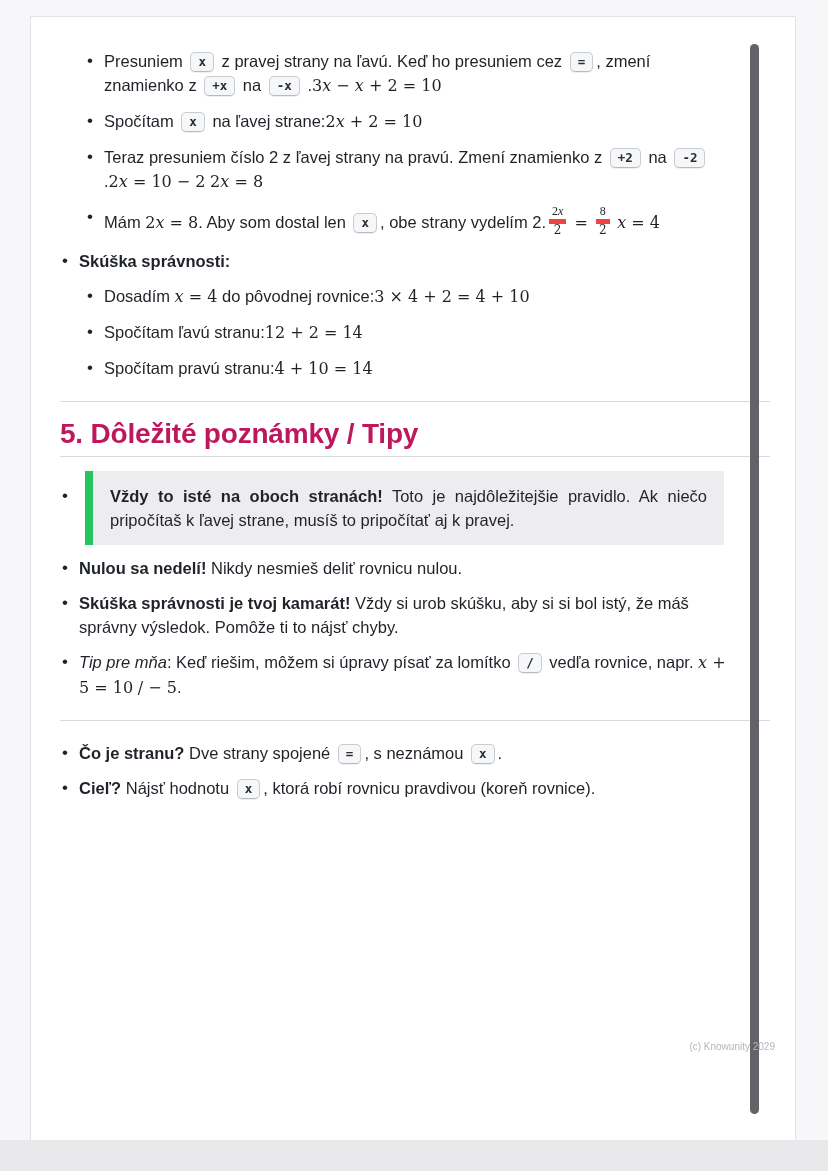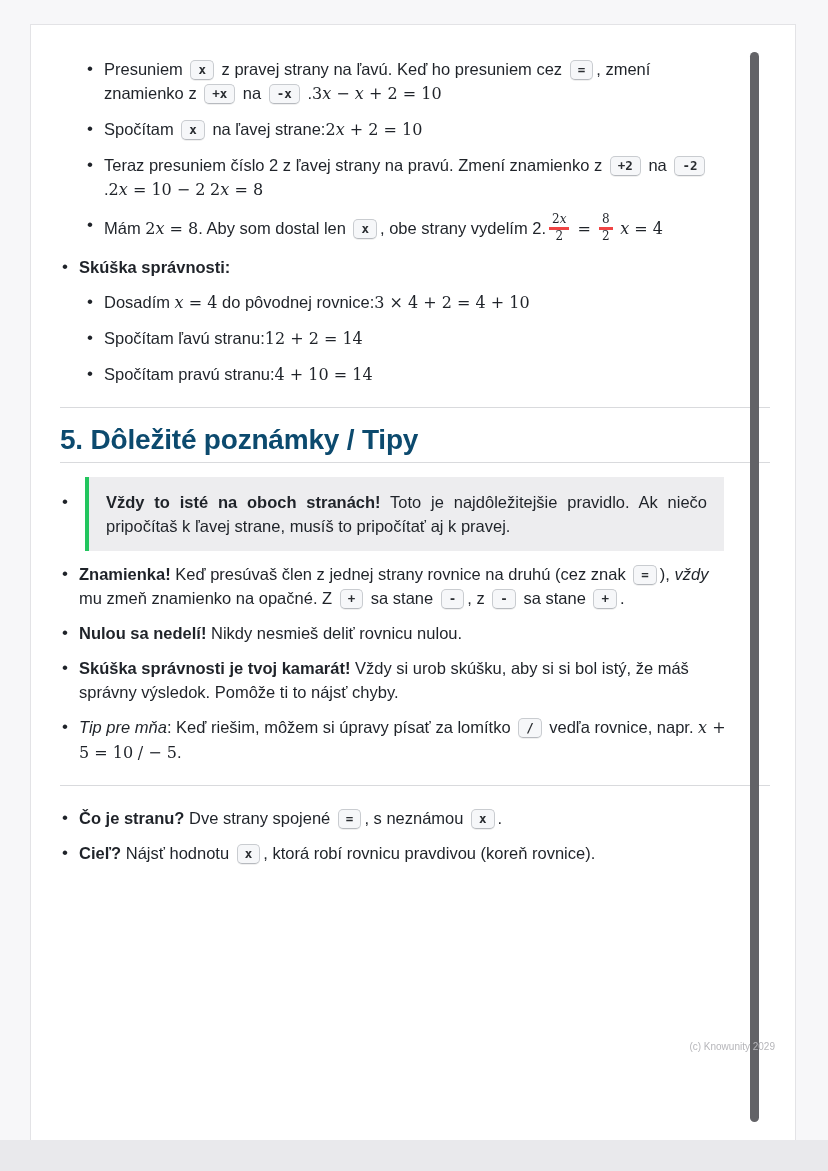--- a/index.html
+++ b/index.html
@@ -4,21 +4,21 @@
 <style>
   html,body{margin:0;padding:0;}
   body{
     width:828px;height:1171px;position:relative;overflow:hidden;
     background:#f7f7f9;
     font-family:"Liberation Sans", sans-serif;
     color:#1f2329;
   }
   .gutter{position:absolute;left:0;top:1140px;width:828px;height:31px;background:#e9e9ec;}
   .card{
-    position:absolute;left:30px;top:24px;width:766px;height:1132px;
+    position:absolute;left:30px;top:16px;width:766px;height:1132px;
     background:#ffffff;border:1px solid #e3e3e6;box-sizing:border-box;
   }
   .content{
     position:absolute;left:29px;top:32px;width:710px;
     font-size:16.5px;line-height:24px;
   }
   .li{position:relative;padding:0 44px 0 17px;margin:0 0 11px 0;}
   .li::before{content:"\2022";position:absolute;left:0;top:0;font-size:17px;line-height:24px;color:#1f2329;}
   .lv1{margin-left:2px;}
   .lv2{margin-left:27px;}
@@ -33,32 +33,32 @@
     background:#f6f7f9;border:1px solid #c9ccd0;border-bottom-color:#b7babf;
     border-radius:5px;padding:0 7px;margin:0 3px;line-height:18px;
     vertical-align:1px;box-shadow:0 1px 0 rgba(0,0,0,0.06);
   }
   .math{font-family:"DejaVu Serif", serif;font-size:16px;}
   .math i{font-style:italic;}
   .frac{
     display:inline-block;text-align:center;vertical-align:-0.5em;
     font-family:"DejaVu Serif", serif;font-size:12px;line-height:1.15;margin:0 3px;
   }
-  .frac .fn{display:block;padding:0 3px;border-bottom:3px solid #ef4444;}
+  .frac .fn{display:block;padding:0 3px;border-bottom:5px solid #ef4444;font-family:Liberation Serif, serif;}
   .frac .fd{display:block;padding:0 3px;}
   .frac i{font-style:italic;}
   hr.divider{border:none;height:1px;background:#d9dadd;margin:20px 0;}
   h2.heading{
     font-family:"Liberation Sans", sans-serif;
-    font-size:28px;font-weight:bold;color:#0c4a6e;
+    font-size:28px;font-weight:bold;color:#be185d;
     margin:20px 0 14px 0;padding-bottom:10px;border-bottom:1px solid #d9dadd;
     letter-spacing:-0.2px;
   }
   blockquote.quote{
-    background:#ededef;border-left:4px solid #22c55e;
+    background:#ededef;border-left:8px solid #22c55e;
     margin:0 46px 0 6px;padding:13px 17px;text-align:justify;
   }
   .scroll-thumb{
     position:absolute;left:719px;top:27px;width:9px;height:1070px;
     background:#636367;border-radius:5px;
   }
   .watermark{
     position:absolute;right:53px;top:1041px;
     font-size:10px;color:#b6b6ba;
   }
@@ -74,21 +74,20 @@
       <div class="li lv2">Mám <span class="math">2<i>x</i> = 8</span>. Aby som dostal len <span class="kbd">x</span>, obe strany vydelím 2.<span class="frac"><span class="fn">2<i>x</i></span><span class="fd">2</span></span><span class="math"> = </span><span class="frac"><span class="fn">8</span><span class="fd">2</span></span> <span class="math"><i>x</i> = 4</span></div>
       <div class="li lv1"><strong>Skúška správnosti:</strong></div>
       <div class="li lv2">Dosadím <span class="math"><i>x</i> = 4</span> do pôvodnej rovnice:<span class="math">3 × 4 + 2 = 4 + 10</span></div>
       <div class="li lv2">Spočítam ľavú stranu:<span class="math">12 + 2 = 14</span></div>
       <div class="li lv2">Spočítam pravú stranu:<span class="math">4 + 10 = 14</span></div>
       <hr class="divider">
       <h2 class="heading">5. Dôležité poznámky / Tipy</h2>
       <div class="li lv1 has-quote">
         <blockquote class="quote"><strong>Vždy to isté na oboch stranách!</strong> Toto je najdôležitejšie pravidlo. Ak niečo pripočítaš k ľavej strane, musíš to pripočítať aj k pravej.</blockquote>
       </div>
-      <div class="li lv1"><strong>Znamienka!</strong> Keď presúvaš člen z jednej strany rovnice na druhú (cez znak <span class="kbd">=</span>), <em>vždy</em> mu zmeň znamienko na opačné. Z <span class="kbd">+</span> sa stane <span class="kbd">-</span>, z <span class="kbd">-</span> sa stane <span class="kbd">+</span>.</div>
       <div class="li lv1"><strong>Nulou sa nedelí!</strong> Nikdy nesmieš deliť rovnicu nulou.</div>
       <div class="li lv1"><strong>Skúška správnosti je tvoj kamarát!</strong> Vždy si urob skúšku, aby si si bol istý, že máš správny výsledok. Pomôže ti to nájsť chyby.</div>
       <div class="li lv1"><em>Tip pre mňa</em>: Keď riešim, môžem si úpravy písať za lomítko <span class="kbd">/</span> vedľa rovnice, napr. <span class="math"><i>x</i> + 5 = 10</span>   <span class="math">/ − 5</span>.</div>
       <hr class="divider">
       <div class="li lv1"><strong>Čo je stranu?</strong> Dve strany spojené <span class="kbd">=</span>, s neznámou <span class="kbd">x</span>.</div>
       <div class="li lv1"><strong>Cieľ?</strong> Nájsť hodnotu <span class="kbd">x</span>, ktorá robí rovnicu pravdivou (koreň rovnice).</div>
     </div>
   <div class="scroll-thumb"></div>
 </div>
 

